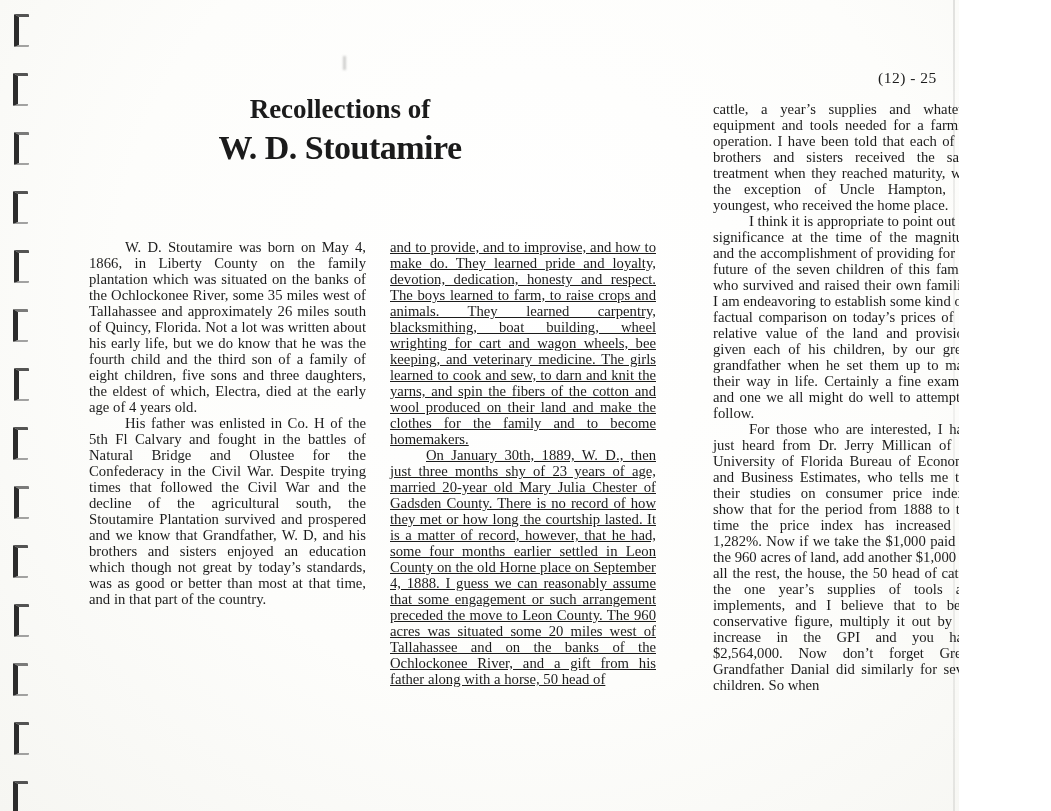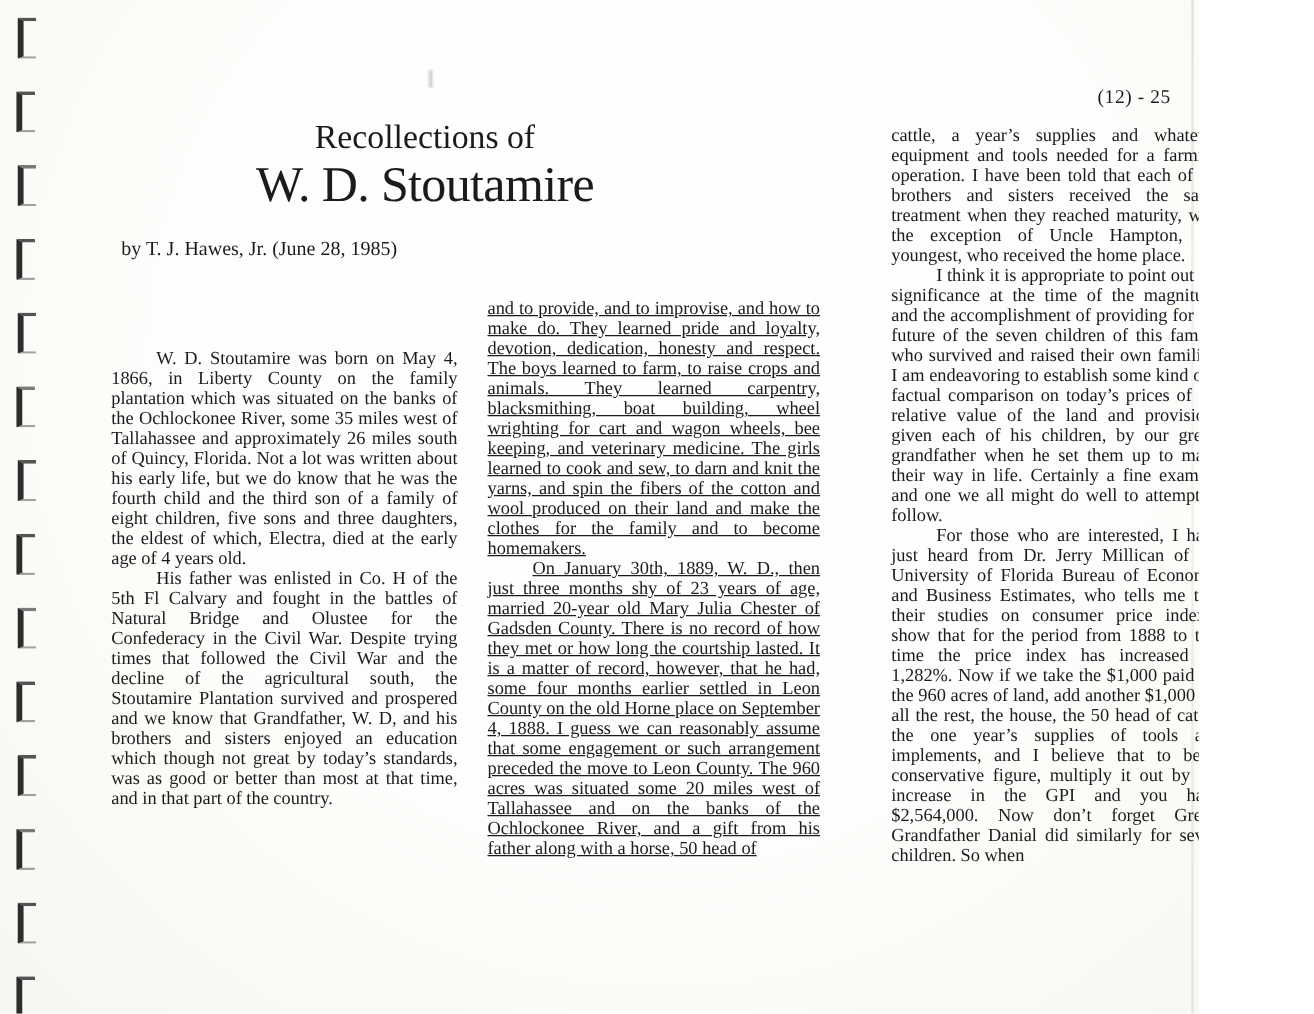--- a/index.html
+++ b/index.html
@@ -60,46 +60,46 @@
 
   .masthead {
     position: absolute;
     left: 89px;
     top: 95px;
     width: 502px;
     text-align: center;
   }
   .title-line1 {
     font-size: 27px;
-    font-weight: normal;
+    font-weight: bold;
     line-height: 29px;
     letter-spacing: 0px;
   }
   .title-line2 {
-    font-size: 40px;
-    font-weight: normal;
+    font-size: 34px;
+    font-weight: bold;
     line-height: 48px;
     letter-spacing: -0.5px;
   }
 
   .byline {
     position: absolute;
     left: 97px;
     top: 191px;
     font-size: 16px;
     white-space: nowrap;
   }
 
   .col {
     position: absolute;
     font-size: 14.7px;
     line-height: 16px;
     text-align: justify;
   }
-  .col1 { left: 89px;  top: 239px; width: 277px; margin-top: 40px; }
+  .col1 { left: 89px;  top: 239px; width: 277px; }
   .col2 { left: 390px; top: 239px; width: 266px; text-decoration: underline; }
   .col3 { left: 675px; top: 101px; width: 264px; margin-left: 38px; }
 
   .para {
     margin: 0;
     padding: 0;
   }
   .para.indent { text-indent: 36px; }
 
   
@@ -139,21 +139,20 @@
 
   <div class="pageno">(12) - 25</div>
 
   <div class="smudge"></div>
 
   <header class="masthead">
     <div class="title-line1">Recollections of</div>
     <div class="title-line2">W. D. Stoutamire</div>
   </header>
 
-  <div class="byline">by T. J. Hawes, Jr. (June 28, 1985)</div>
 
   <section class="col col1">
     <p class="para indent">W. D. Stoutamire was born on May 4, 1866, in Liberty County on the family plantation which was situated on the banks of the Ochlockonee River, some 35 miles west of Tallahassee and approximately 26 miles south of Quincy, Florida.  Not a lot was written about his early life, but we do know that he was the fourth child and the third son of a family of eight children, five sons and three daughters, the eldest of which, Electra, died at the early age of 4 years old.</p>
     <p class="para indent">His father was enlisted in Co. H of the 5th Fl Calvary and fought in the battles of Natural Bridge and Olustee for the Confederacy in the Civil War.  Despite trying times that followed the Civil War and the decline of the agricultural south, the Stoutamire Plantation survived and prospered and we know that Grandfather, W. D, and his brothers and sisters enjoyed an education which though not great by today’s standards, was as good or better than most at that time, and in that part of the country.</p>
   </section>
 
   <section class="col col2">
     <p class="para">and to provide, and to improvise, and how to make do.  They learned pride and loyalty, devotion, dedication, honesty and respect.  The boys learned to farm, to raise crops and animals.  They learned carpentry, blacksmithing, boat building, wheel wrighting for cart and wagon wheels, bee keeping, and veterinary medicine.  The girls learned to cook and sew, to darn and knit the yarns, and spin the fibers of the cotton and wool produced on their land and make the clothes for the family and to become homemakers.</p>
     <p class="para indent">On January 30th, 1889, W. D., then just three months shy of 23 years of age, married 20-year old Mary Julia Chester of Gadsden County.  There is no record of how they met or how long the courtship lasted.  It is a matter of record, however, that he had, some four months earlier settled in Leon County on the old Horne place on September 4, 1888.  I guess we can reasonably assume that some engagement or such arrangement preceded the move to Leon County.  The 960 acres was situated some 20 miles west of Tallahassee and on the banks of the Ochlockonee River, and a gift from his father along with a horse, 50 head of</p>
   </section>

